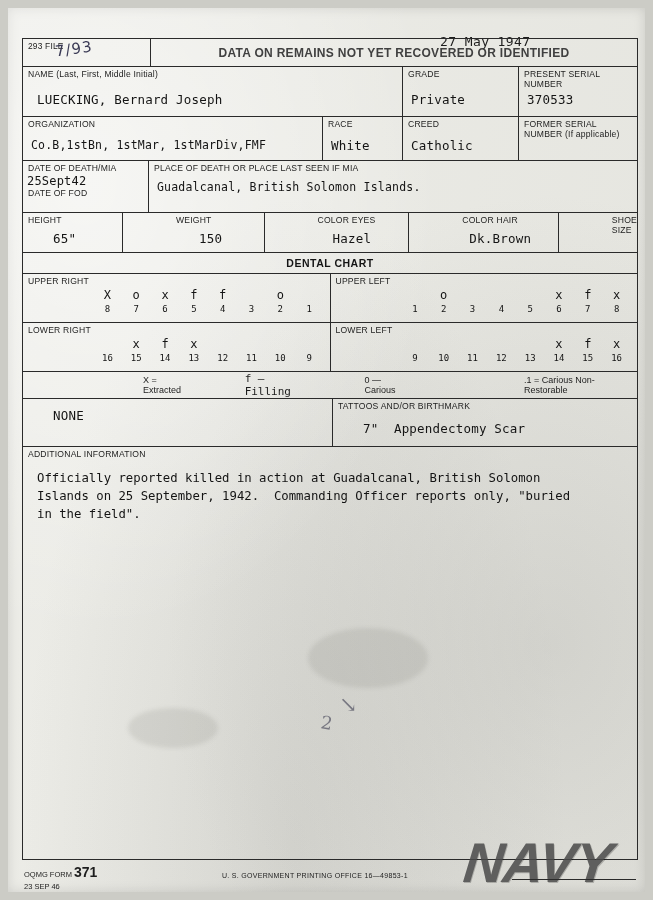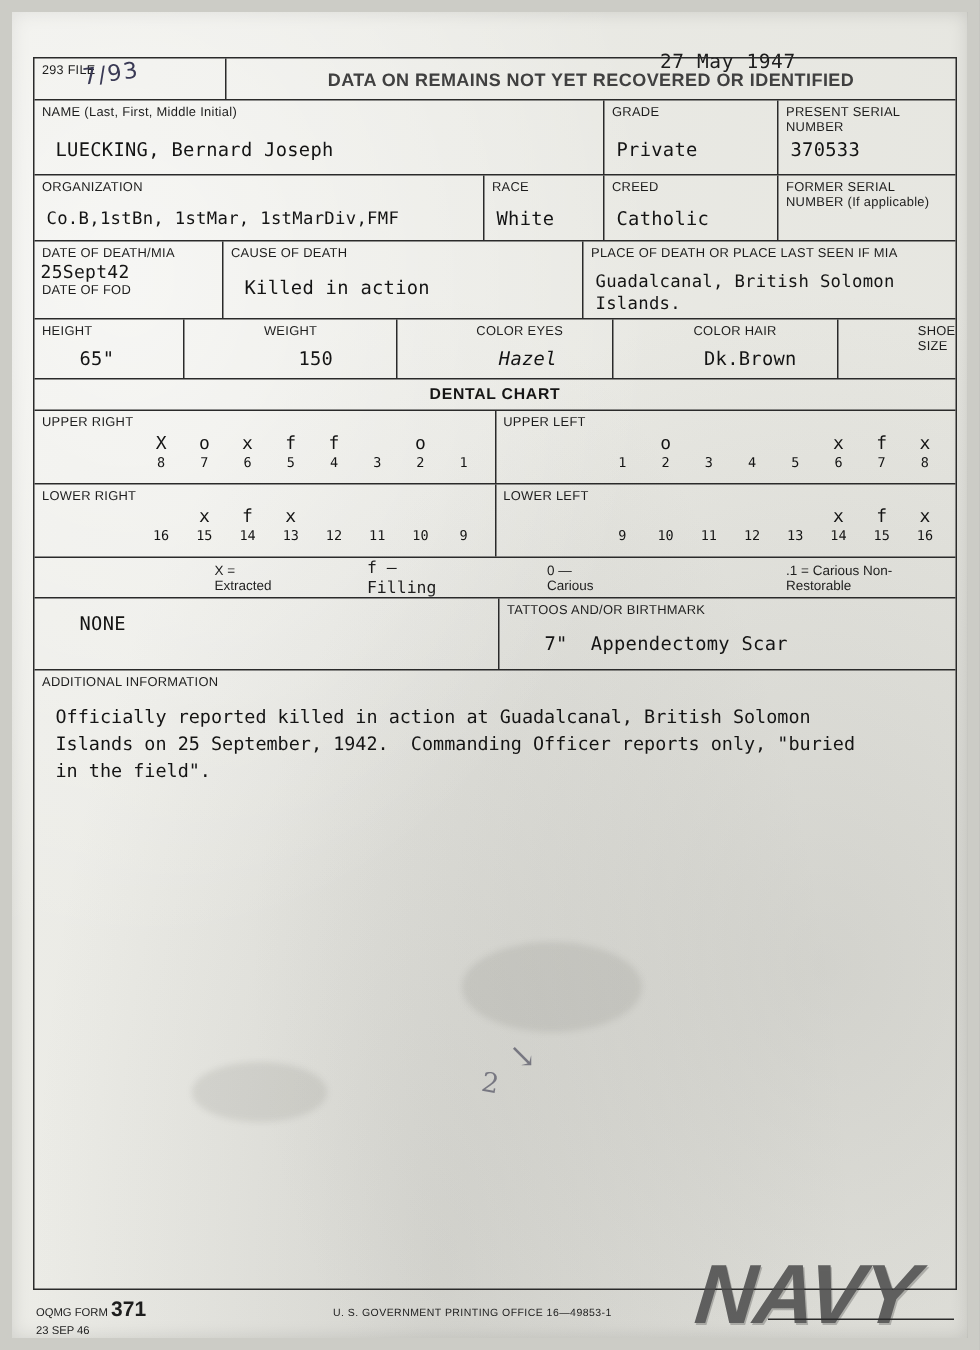--- a/index.html
+++ b/index.html
@@ -257,42 +257,38 @@
           <div class="val val2"></div>
         </div>
       </div>
 
       <div class="row bb" style="height:52px;">
         <div class="cell br" style="width:126px;">
           <div class="lbl">DATE OF DEATH/MIA</div>
           <div class="val" style="font-size:12px;padding-left:4px;margin-top:0px;">25Sept42</div>
           <div class="lbl" style="padding-top:1px;">DATE OF FOD</div>
         </div>
-        <div class="cell br" style="width:240px;">
-          <div class="lbl">CAUSE OF DEATH</div>
-          <div class="val" style="margin-top:10px;">Killed in action</div>
-        </div>
         <div class="cell" style="flex:1;">
           <div class="lbl">PLACE OF DEATH OR PLACE LAST SEEN IF MIA</div>
           <div class="val sm" style="margin-top:6px;padding-left:8px;line-height:1.35;white-space:pre-wrap;">Guadalcanal, British Solomon Islands.</div>
         </div>
       </div>
 
       <div class="row bb" style="height:40px;gap:48px;">
         <div class="cell br" style="width:126px;">
           <div class="lbl">HEIGHT</div>
           <div class="val" style="margin-top:5px;padding-left:30px;">65"</div>
         </div>
         <div class="cell br" style="width:118px;">
           <div class="lbl">WEIGHT</div>
           <div class="val" style="margin-top:5px;padding-left:28px;">150</div>
         </div>
         <div class="cell br" style="width:122px;">
           <div class="lbl">COLOR EYES</div>
-          <div class="val" style="margin-top:5px;padding-left:20px;font-style:italic;">Hazel</div>
+          <div class="val" style="margin-top:5px;padding-left:20px;">Hazel</div>
         </div>
         <div class="cell br" style="width:128px;">
           <div class="lbl">COLOR HAIR</div>
           <div class="val" style="margin-top:5px;padding-left:12px;">Dk.Brown</div>
         </div>
         <div class="cell" style="flex:1;">
           <div class="lbl">SHOE SIZE</div>
           <div class="val"></div>
         </div>
       </div>

